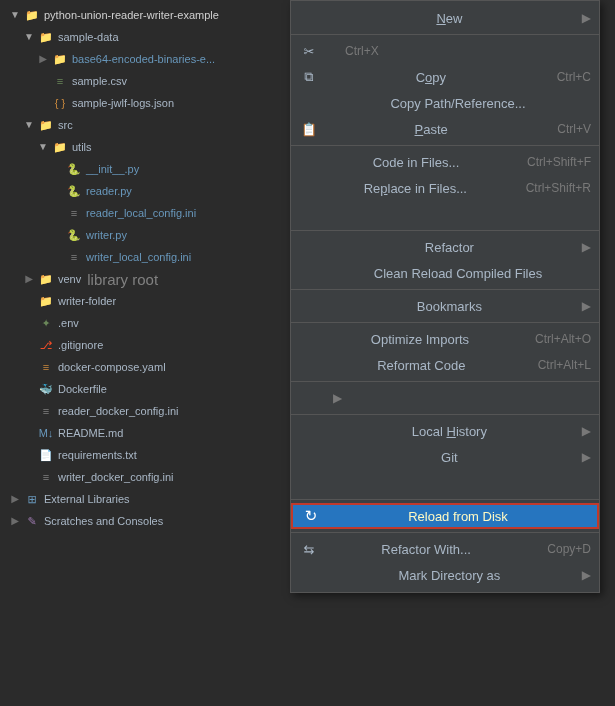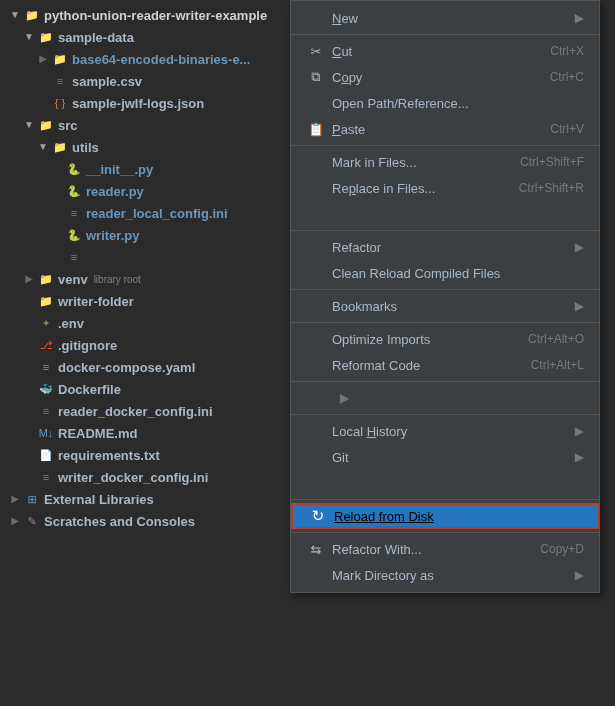--- a/index.html
+++ b/index.html
@@ -59,29 +59,28 @@
       display: inline-flex;
       align-items: center;
       justify-content: center;
       font-size: 11px;
       flex-shrink: 0;
     }
 
     .icon-folder { color: #e8c16a; }
 
     .item-label {
-      font-size: 13px;
+      font-size: 11px;
       color: #a9b7c6;
-      font-weight: bold;
     }
     .item-label.blue { color: #6897bb; }
     .item-label.light { color: #d0d0d0; }
 
     .library-root-badge {
-      font-size: 10px;
+      font-size: 15px;
       color: #808080;
       margin-left: 6px;
     }
 
     
     .context-menu {
       position: absolute;
       left: 290px;
       top: 0px;
       width: 310px;
@@ -89,23 +88,24 @@
       border: 1px solid #555;
       box-shadow: 3px 3px 8px rgba(0,0,0,0.5);
       z-index: 100;
       padding: 4px 0;
     }
 
     .menu-item {
       display: flex;
       align-items: center;
       height: 26px;
-      padding: 0 15px;
+      padding: 0 8px;
       cursor: pointer;
       position: relative;
+      text-align: center;
     }
     .menu-item.highlighted {
       background: #2675bf;
       border: 2px solid #e05050;
     }
 
     .menu-item-icon {
       width: 20px;
       height: 20px;
       display: inline-flex;
@@ -205,20 +205,21 @@
 
   <div class="tree-item indent-4">
     <span class="arrow" style="visibility:hidden">▶</span>
     <span class="file-icon" style="color:#4e9a2e">🐍</span>
     <span class="item-label blue">writer.py</span>
   </div>
 
   <div class="tree-item indent-4">
     <span class="arrow" style="visibility:hidden">▶</span>
     <span class="file-icon" style="color:#808080">≡</span>
+    <span class="item-label blue">writer_local_config.ini</span>
   </div>
 
   <div class="tree-item indent-2">
     <span class="arrow">▶</span>
     <span class="file-icon icon-folder">📁</span>
     <span class="item-label">venv</span>
     <span class="library-root-badge">library root</span>
   </div>
 
   <div class="tree-item indent-2">
@@ -293,47 +294,46 @@
   <div class="menu-item">
     <span class="menu-item-icon"></span>
     <span class="menu-item-label"><u>N</u>ew</span>
     <span class="menu-item-arrow">▶</span>
   </div>
 
   <div class="menu-separator"></div>
 
   <div class="menu-item">
     <span class="menu-item-icon">✂</span>
-    <span class="menu-item-label"><u>C</u>ut</span>
     <span class="menu-item-shortcut">Ctrl+X</span>
   </div>
 
   <div class="menu-item">
     <span class="menu-item-icon">⧉</span>
     <span class="menu-item-label">C<u>o</u>py</span>
     <span class="menu-item-shortcut">Ctrl+C</span>
   </div>
 
   <div class="menu-item">
     <span class="menu-item-icon"></span>
-    <span class="menu-item-label">Open Path/Reference...</span>
+    <span class="menu-item-label">Copy Path/Reference...</span>
   </div>
 
   <div class="menu-item">
     <span class="menu-item-icon">📋</span>
     <span class="menu-item-label"><u>P</u>aste</span>
     <span class="menu-item-shortcut">Ctrl+V</span>
   </div>
 
   <div class="menu-separator"></div>
 
 
   <div class="menu-item">
     <span class="menu-item-icon"></span>
-    <span class="menu-item-label">Mark in Files...</span>
+    <span class="menu-item-label">Code in Files...</span>
     <span class="menu-item-shortcut">Ctrl+Shift+F</span>
   </div>
 
   <div class="menu-item">
     <span class="menu-item-icon"></span>
     <span class="menu-item-label">Re<u>p</u>lace in Files...</span>
     <span class="menu-item-shortcut">Ctrl+Shift+R</span>
   </div>
 
   <div class="menu-item">
@@ -397,21 +397,21 @@
   </div>
 
   <div class="menu-item">
     <span class="menu-item-icon"></span>
   </div>
 
   <div class="menu-separator"></div>
 
   <div class="menu-item highlighted" style="background:#2675bf; border: 2px solid #c0392b;">
     <span class="menu-item-icon" style="color:#ffffff; font-size:15px;">↻</span>
-    <span class="menu-item-label" style="color:#000000;text-decoration:underline;">Reload from Disk</span>
+    <span class="menu-item-label" style="color:#fef9c3;">Reload from Disk</span>
   </div>
 
   <div class="menu-separator"></div>
 
   <div class="menu-item">
     <span class="menu-item-icon">⇆</span>
     <span class="menu-item-label">Refactor With...</span>
     <span class="menu-item-shortcut">Copy+D</span>
   </div>
 

